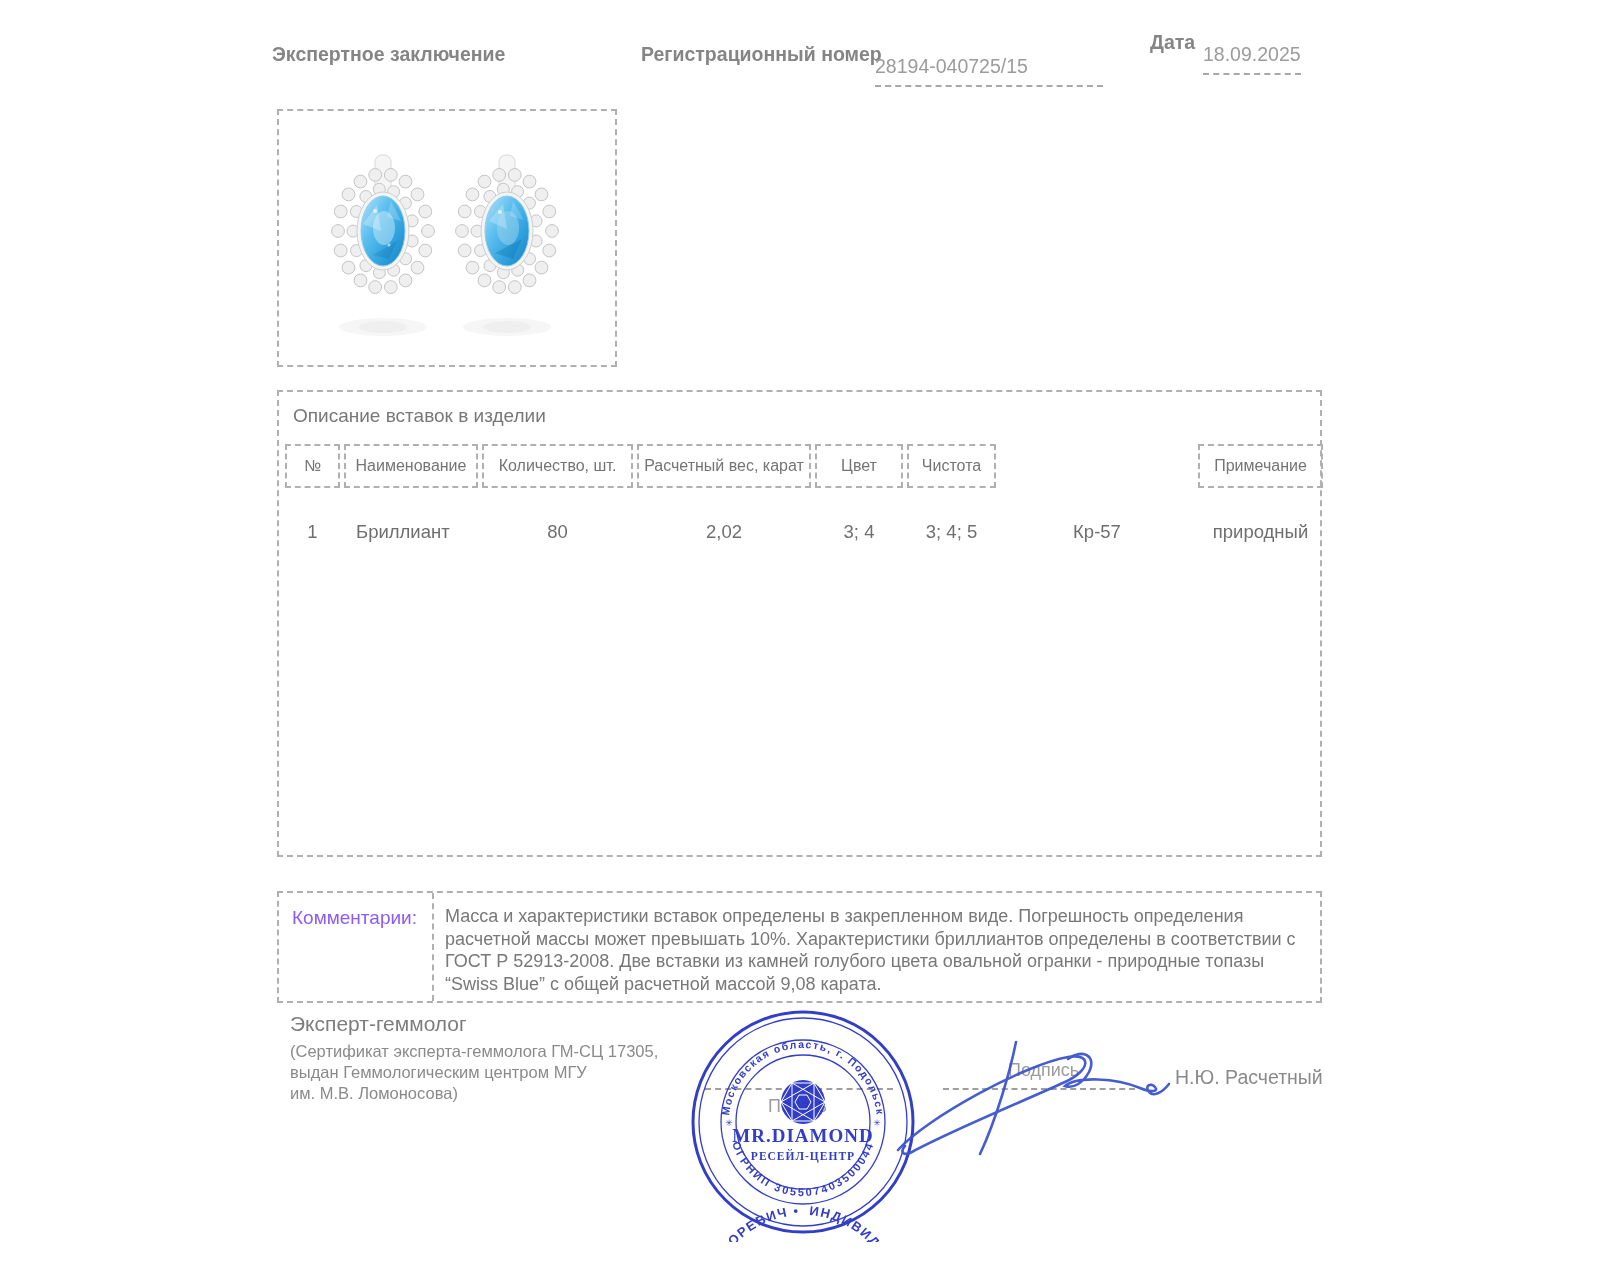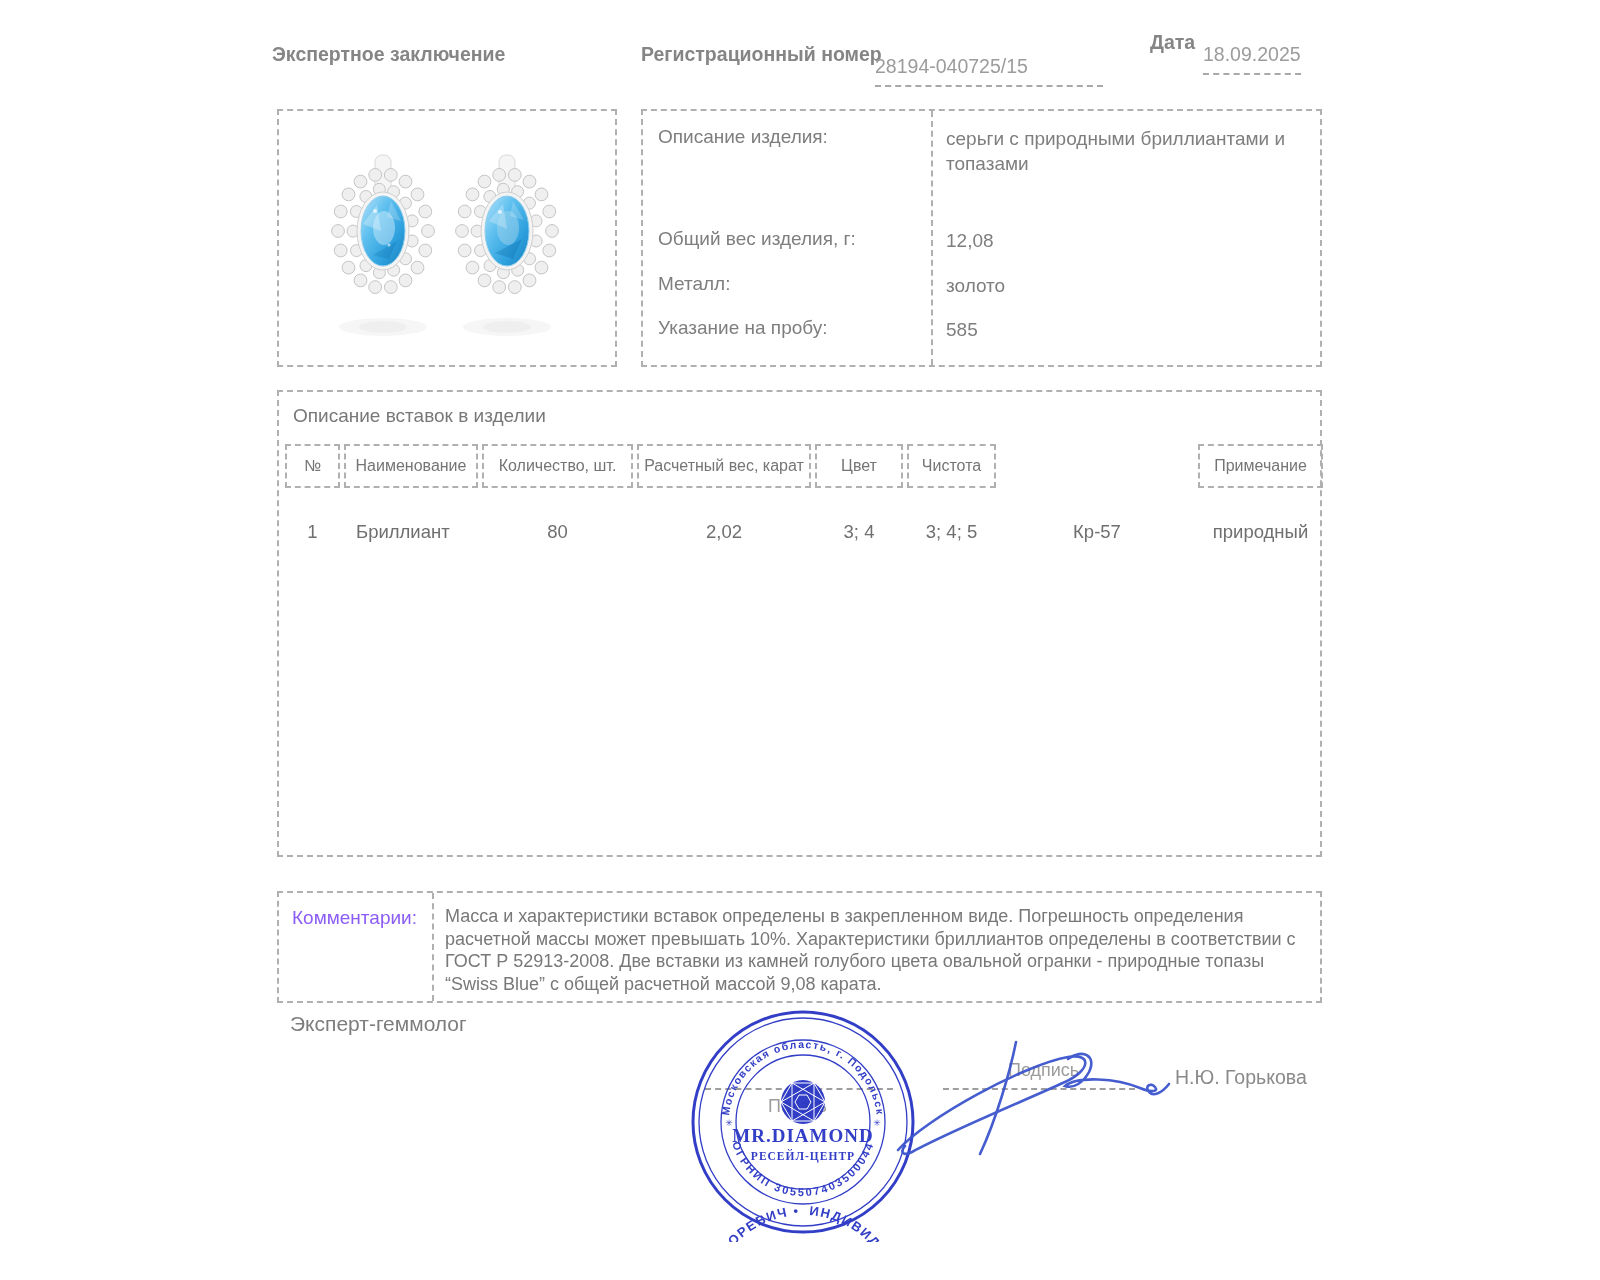--- a/index.html
+++ b/index.html
@@ -154,31 +154,20 @@
         <ellipse cx="0" cy="0" rx="22" ry="35" fill="url(#topazGrad)" stroke="#8fcdec"></ellipse>
         <ellipse cx="1" cy="-3" rx="11" ry="17" fill="#9fd4ee" opacity="0.5"></ellipse>
         <path d="M-18,-10 L-4,-27 L0,-2 Z" fill="#ffffff" opacity="0.25"></path>
         <path d="M6,-30 L17,-11 L3,-15 Z" fill="#ffffff" opacity="0.18"></path>
         <path d="M-12,22 L6,28 L15,8 Z" fill="#0b6aa8" opacity="0.3"></path>
         <circle cx="-7" cy="-19" r="2" fill="#ffffff" opacity="0.7"></circle>
       </g>
     </svg>
   </div>
 
-  <div class="dbox" style="left:641px;top:109px;width:681px;height:258px;">
-    <div class="det-divider"></div>
-    <div class="det-label" style="top:15px;">Описание изделия:</div>
-    <div class="det-value" style="top:15px;">серьги с природными бриллиантами и топазами</div>
-    <div class="det-label" style="top:117px;">Общий вес изделия, г:</div>
-    <div class="det-value" style="top:117px;">12,08</div>
-    <div class="det-label" style="top:162px;">Металл:</div>
-    <div class="det-value" style="top:162px;">золото</div>
-    <div class="det-label" style="top:206px;">Указание на пробу:</div>
-    <div class="det-value" style="top:206px;">585</div>
-  </div>
 
   <div class="dbox" style="left:277px;top:390px;width:1045px;height:467px;">
     <div class="tbl-title">Описание вставок в изделии</div>
     <div class="th c0">№</div>
     <div class="th c1">Наименование</div>
     <div class="th c2">Количество, шт.</div>
     <div class="th c3">Расчетный вес, карат</div>
     <div class="th c4">Цвет</div>
     <div class="th c5">Чистота</div>
     <div class="th c7">Примечание</div>
@@ -192,28 +181,33 @@
     <div class="td c7">природный</div>
   </div>
 
   <div class="dbox" style="left:277px;top:891px;width:1045px;height:112px;">
     <div class="com-divider"></div>
     <div class="com-label">Комментарии:</div>
     <div class="com-text">Масса и характеристики вставок определены в закрепленном виде. Погрешность определения расчетной массы может превышать 10%. Характеристики бриллиантов определены в соответствии с ГОСТ Р 52913-2008. Две вставки из камней голубого цвета овальной огранки - природные топазы “Swiss Blue” с общей расчетной массой 9,08 карата.</div>
   </div>
 
   <div class="abs expert-role" style="left:290px;top:1012px;">Эксперт-геммолог</div>
+  <div class="abs expert-cert" style="left:290px;top:1041px;">
+    <div>(Сертификат эксперта-геммолога ГМ-СЦ 17305,</div>
+    <div>выдан Геммологическим центром МГУ</div>
+    <div>им. М.В. Ломоносова)</div>
+  </div>
 
   <div class="sig-line" style="left:705px;top:1088px;width:188px;"></div>
   <div class="sig-label" style="left:768px;top:1096px;">Печать</div>
 
   <div class="sig-line" style="left:943px;top:1088px;width:192px;"></div>
   <div class="sig-label" style="left:1008px;top:1060px;">Подпись</div>
 
-  <div class="abs expert-name" style="left:1175px;top:1066px;">Н.Ю. Горькова</div>
+  <div class="abs expert-name" style="left:1175px;top:1066px;">Н.Ю. Расчетный</div>
 
   <svg class="stamp-svg" width="240" height="240" viewBox="0 0 240 240">
     <defs>
       <path id="arcOuter" d="M 120,213 A 93,93 0 1,1 119.9,213"></path>
       <path id="arcInnerTop" d="M 46,120 A 74,74 0 0,1 194,120"></path>
       <path id="arcInnerBottom" d="M 46,120 A 74,74 0 0,0 194,120"></path>
     </defs>
     <g stroke="#2834c4" fill="none">
       <circle cx="120" cy="120" r="110" stroke-width="3"></circle>
       <circle cx="120" cy="120" r="104" stroke-width="1.3"></circle>

